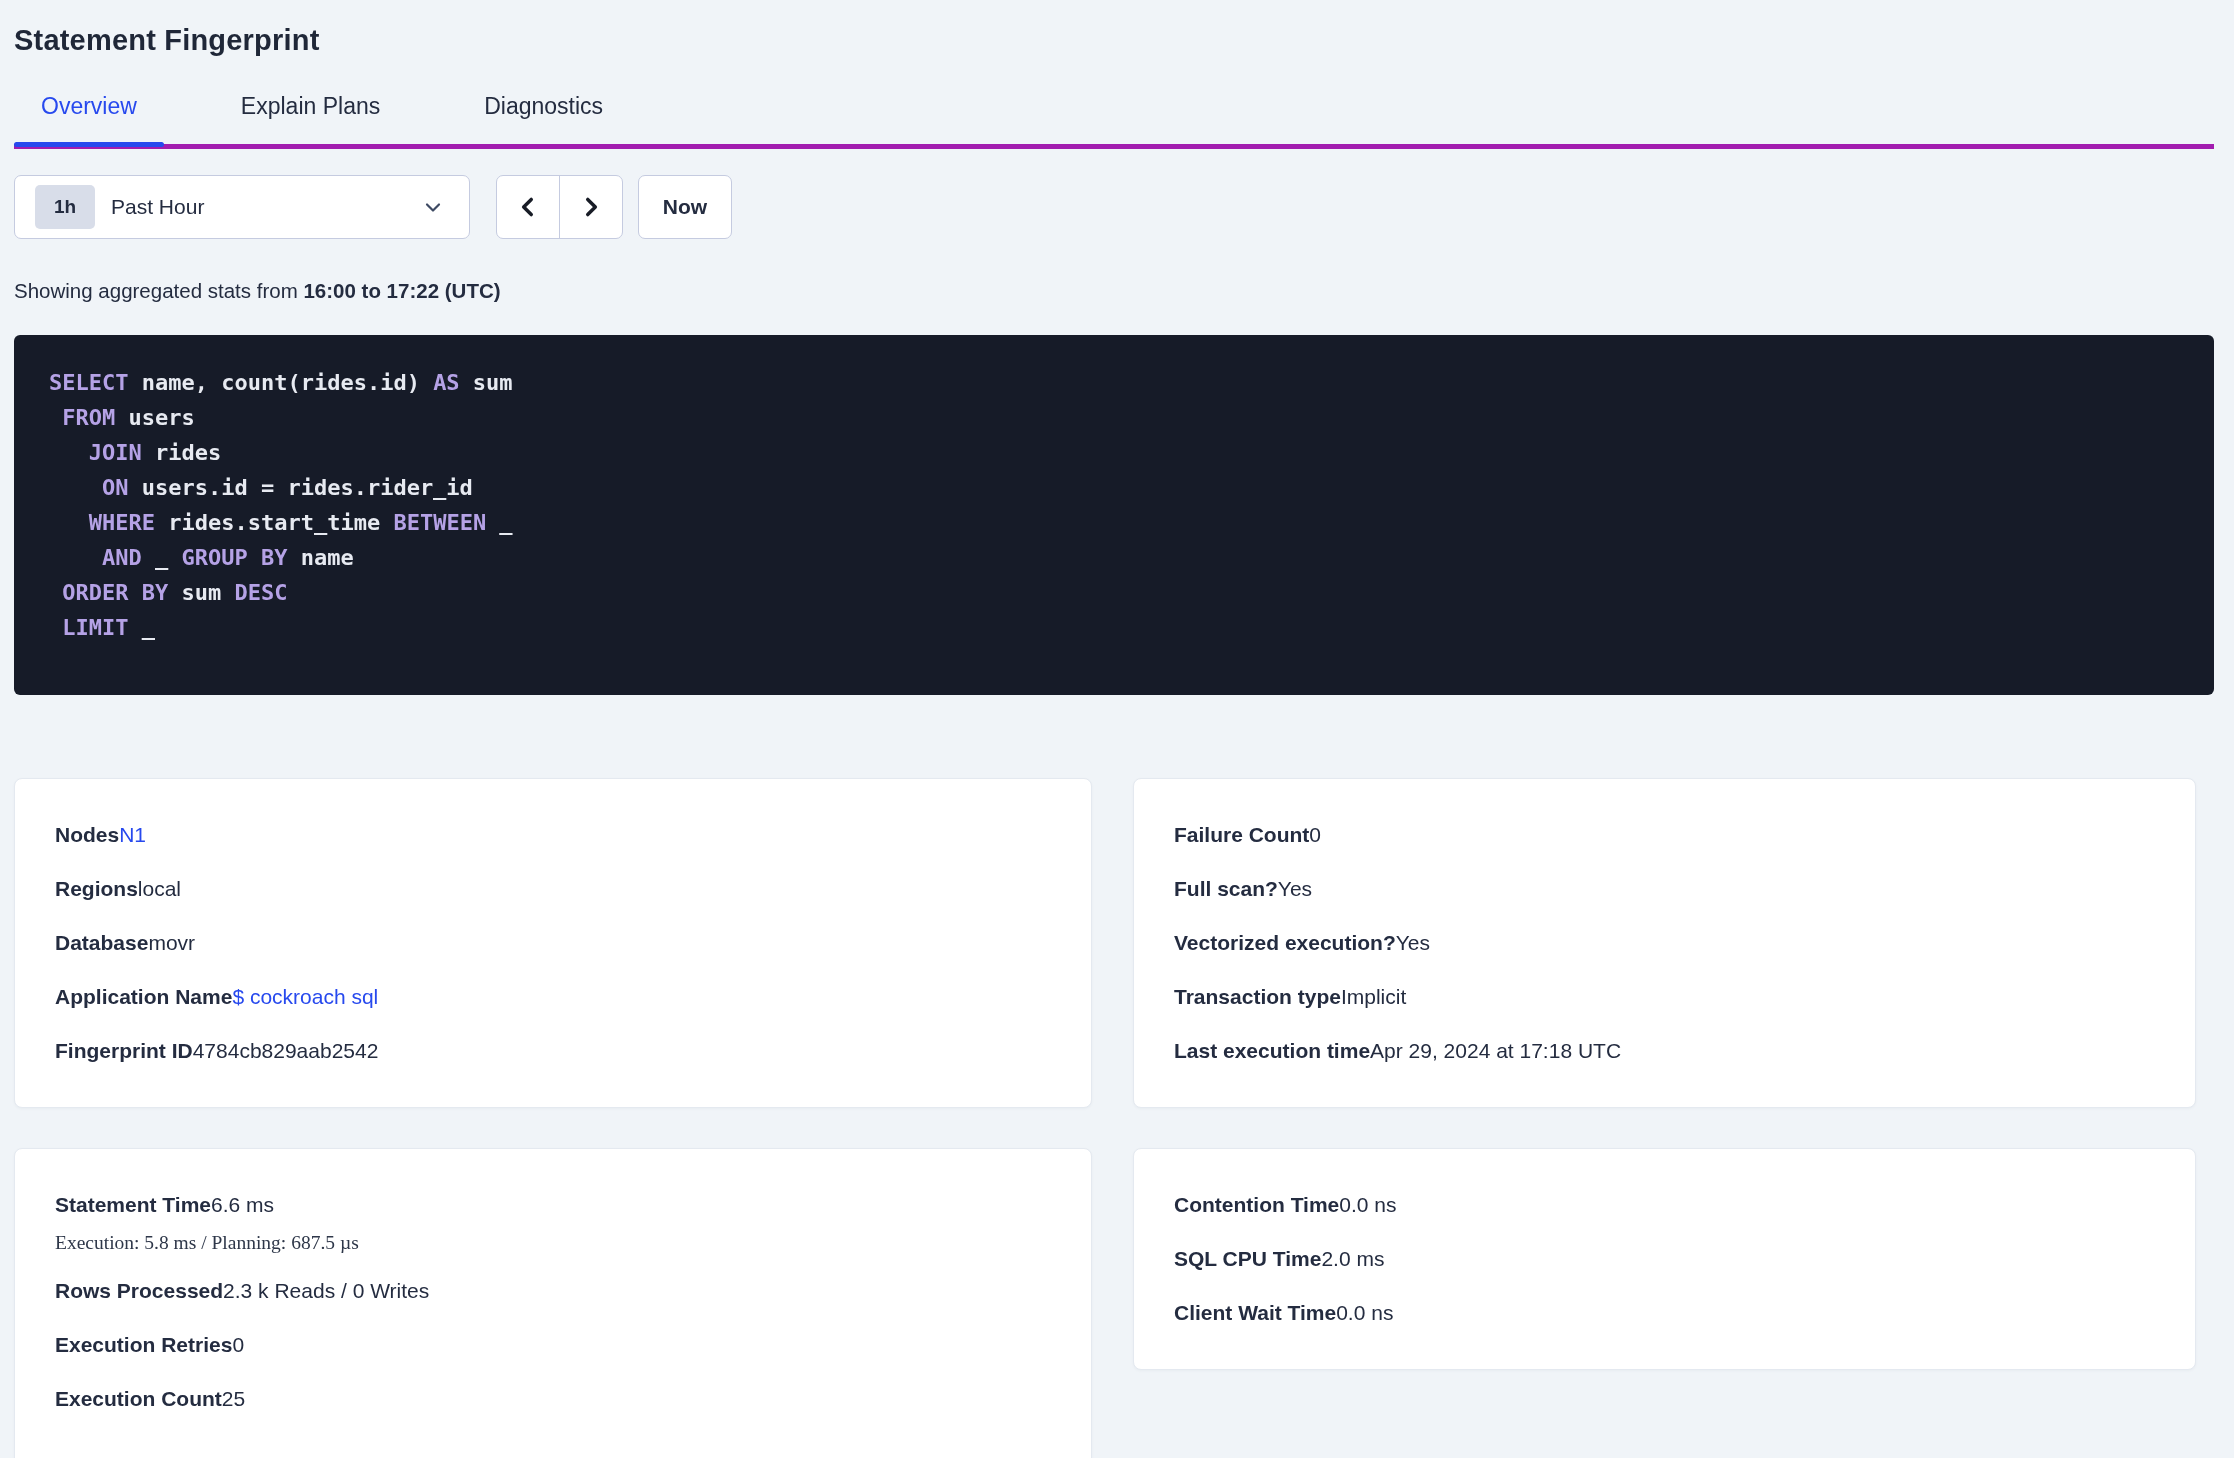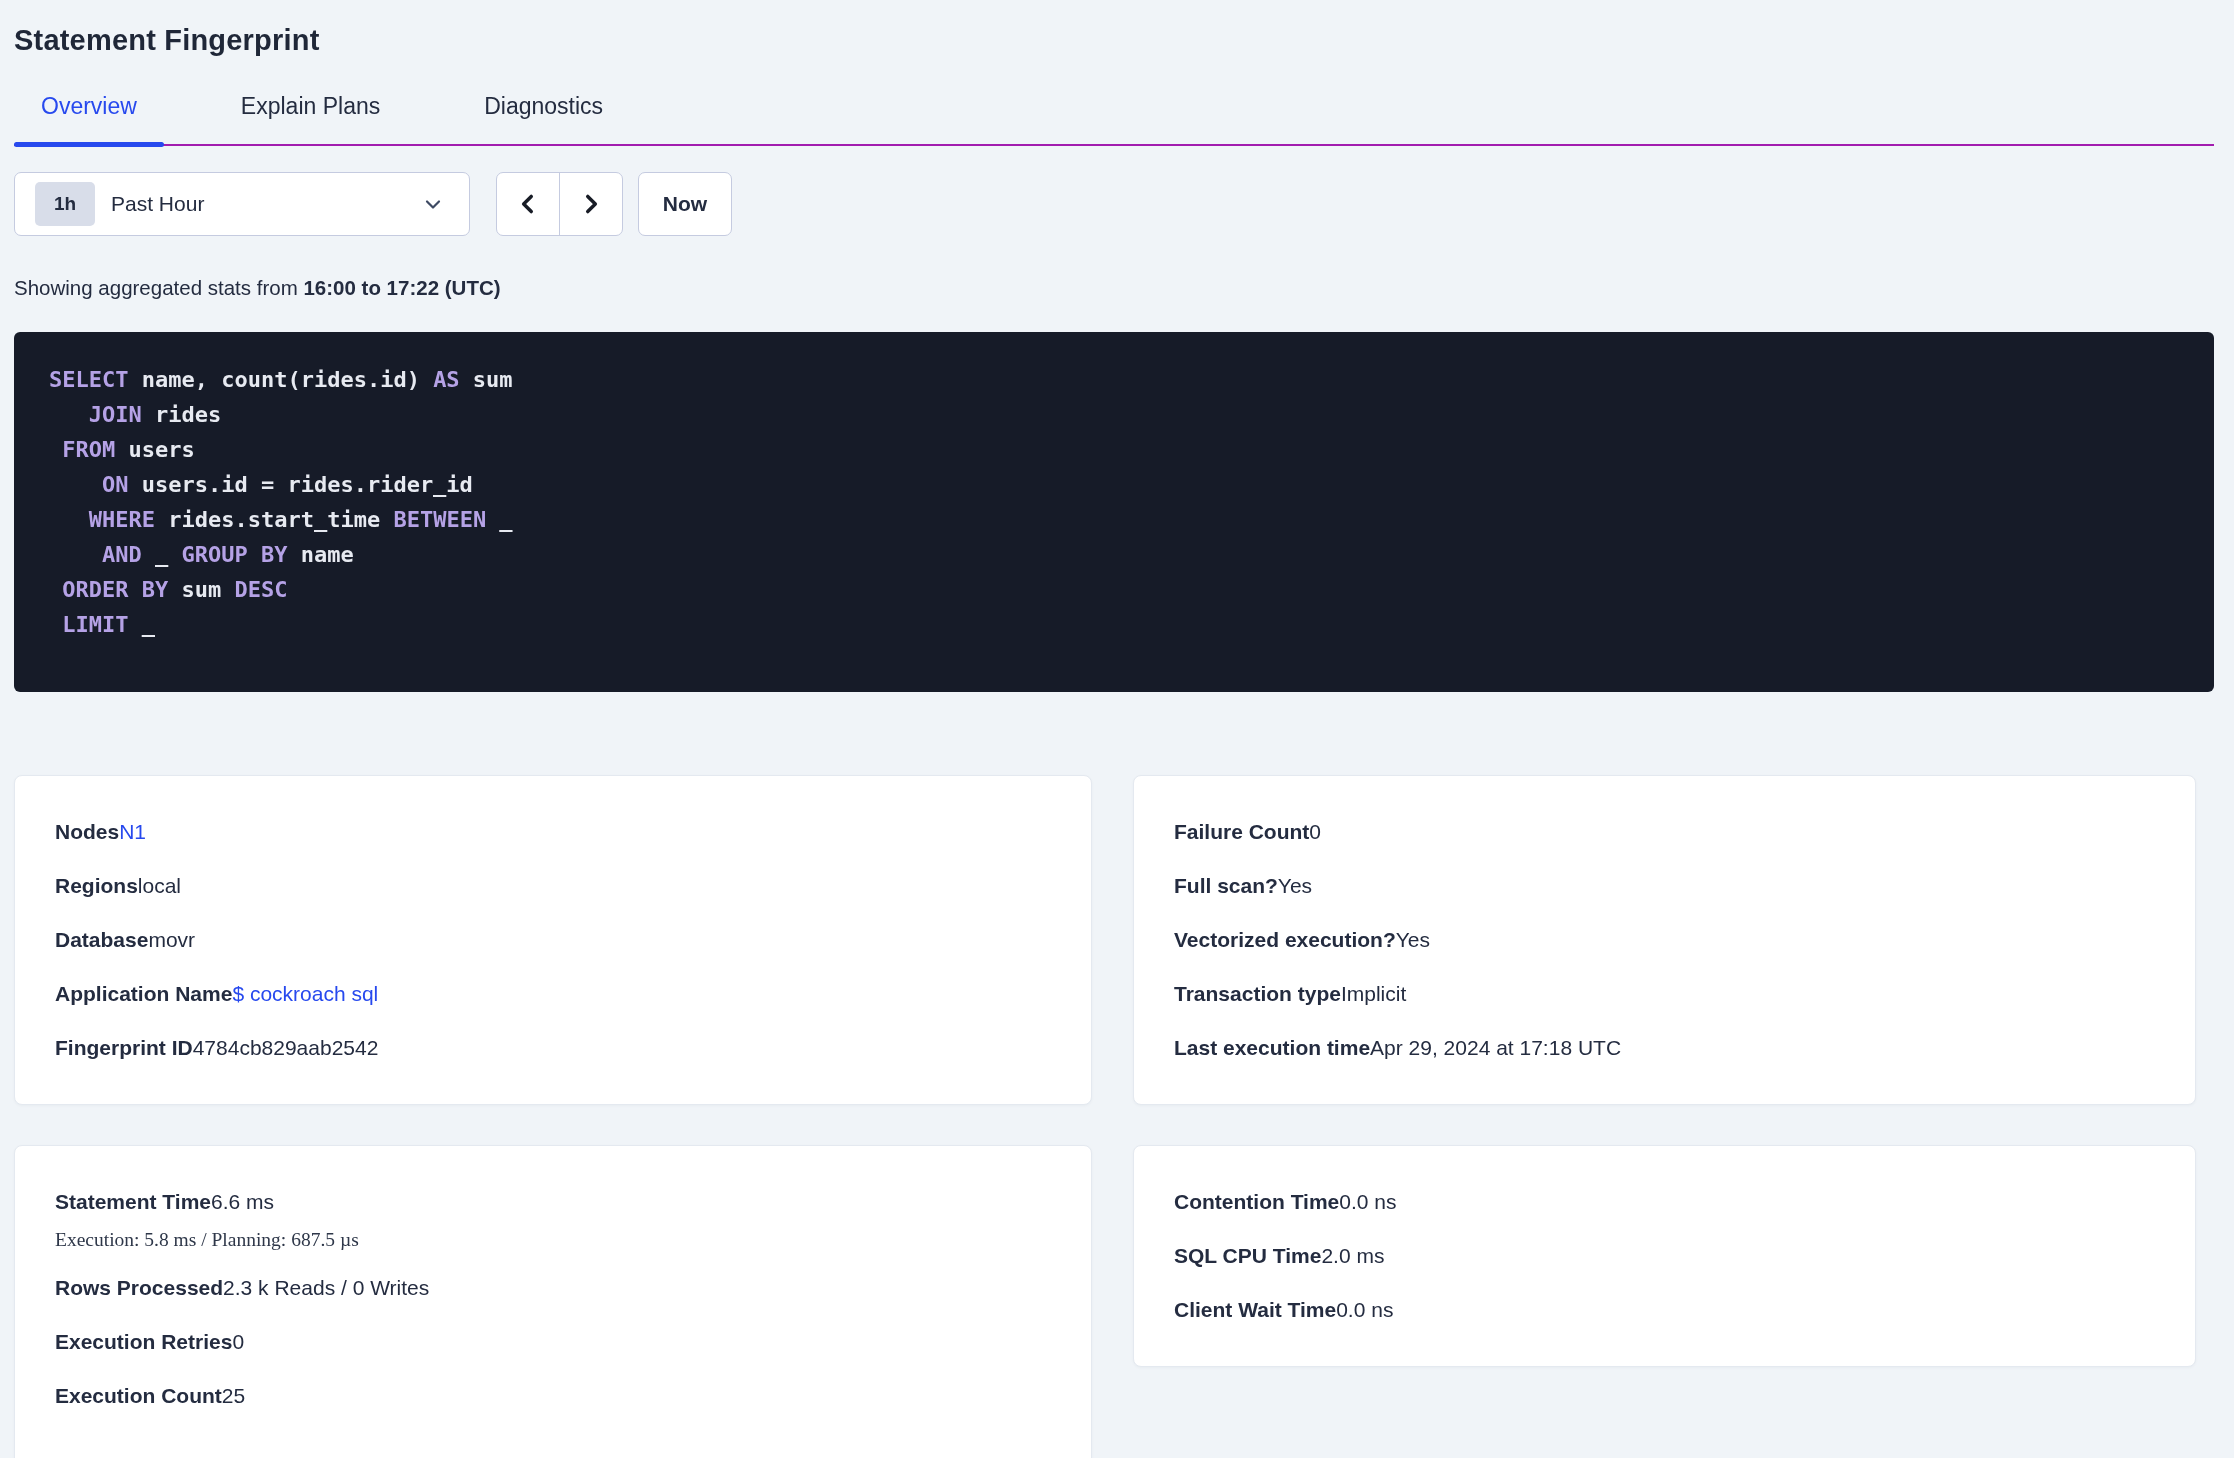--- a/index.html
+++ b/index.html
@@ -25,21 +25,21 @@
   .page-title {
     margin: 0 0 36px 0;
     font-size: 29px;
     font-weight: 700;
     color: #1F2738;
     letter-spacing: 0.2px;
   }
   
   .tabbar {
     display: flex;
-    border-bottom: 2px solid #a21caf;
+    border-bottom: 5px solid #a21caf;
   }
   .tab {
     position: relative;
     padding: 0 27px 24px 27px;
     margin-right: 50px;
     font-size: 23px;
     color: #242C40;
     cursor: pointer;
   }
   .tab.active { color: #2749EE; }
@@ -234,22 +234,22 @@
       <span>Now</span>
     </div>
   </div>
 
   <p class="caption">
     <span>Showing aggregated stats from </span><span class="bold">16:00 to 17:22 (UTC)</span>
   </p>
 
   <div class="codebox">
     <div class="code-line"><span class="kw">SELECT</span><span> name, count(rides.id) </span><span class="kw">AS</span><span> sum</span></div>
+    <div class="code-line"><span> </span><span class="kw">FROM</span><span> users</span></div>
     <div class="code-line"><span>   </span><span class="kw">JOIN</span><span> rides</span></div>
-    <div class="code-line"><span> </span><span class="kw">FROM</span><span> users</span></div>
     <div class="code-line"><span>    </span><span class="kw">ON</span><span> users.id = rides.rider_id</span></div>
     <div class="code-line"><span>   </span><span class="kw">WHERE</span><span> rides.start_time </span><span class="kw">BETWEEN</span><span> _</span></div>
     <div class="code-line"><span>    </span><span class="kw">AND</span><span> _ </span><span class="kw">GROUP BY</span><span> name</span></div>
     <div class="code-line"><span> </span><span class="kw">ORDER BY</span><span> sum </span><span class="kw">DESC</span></div>
     <div class="code-line"><span> </span><span class="kw">LIMIT</span><span> _</span></div>
   </div>
 
   <div class="cards">
 
     <div class="card">

